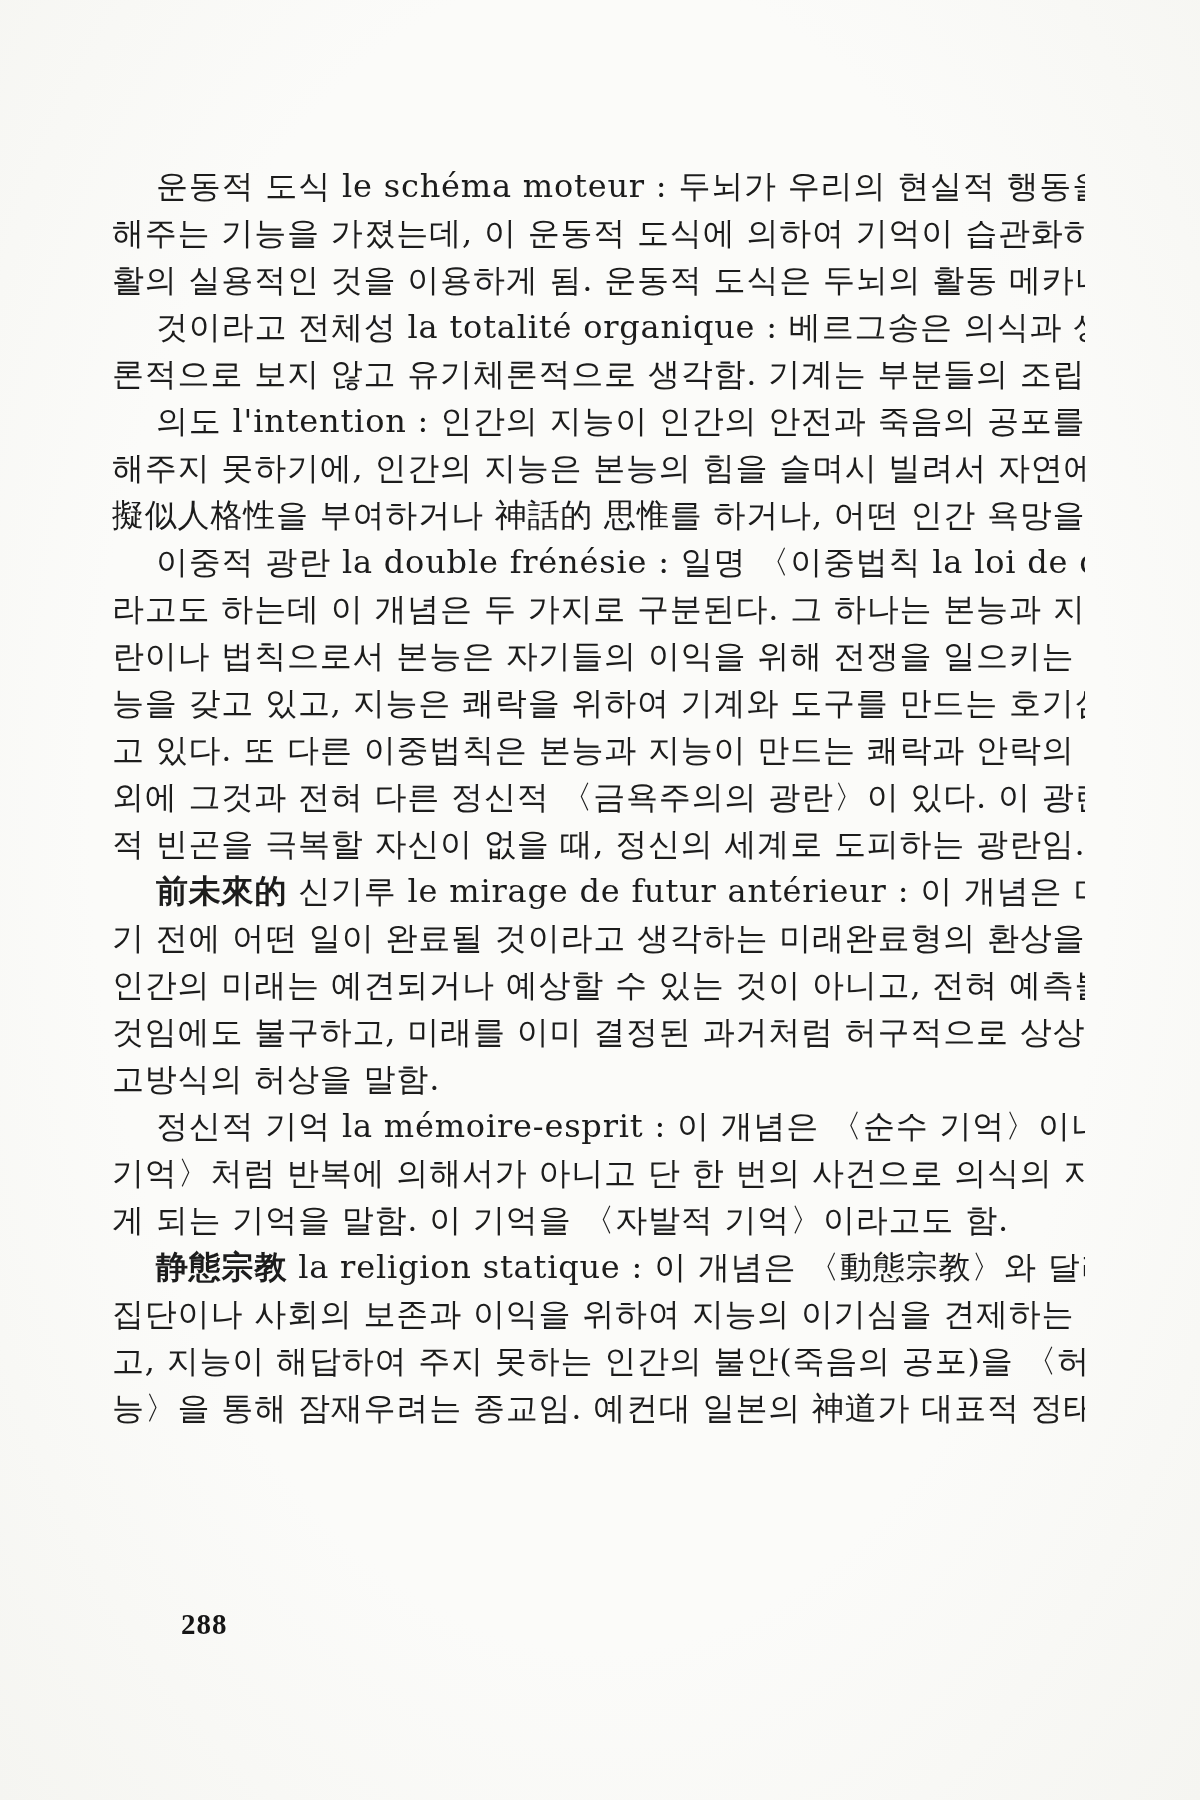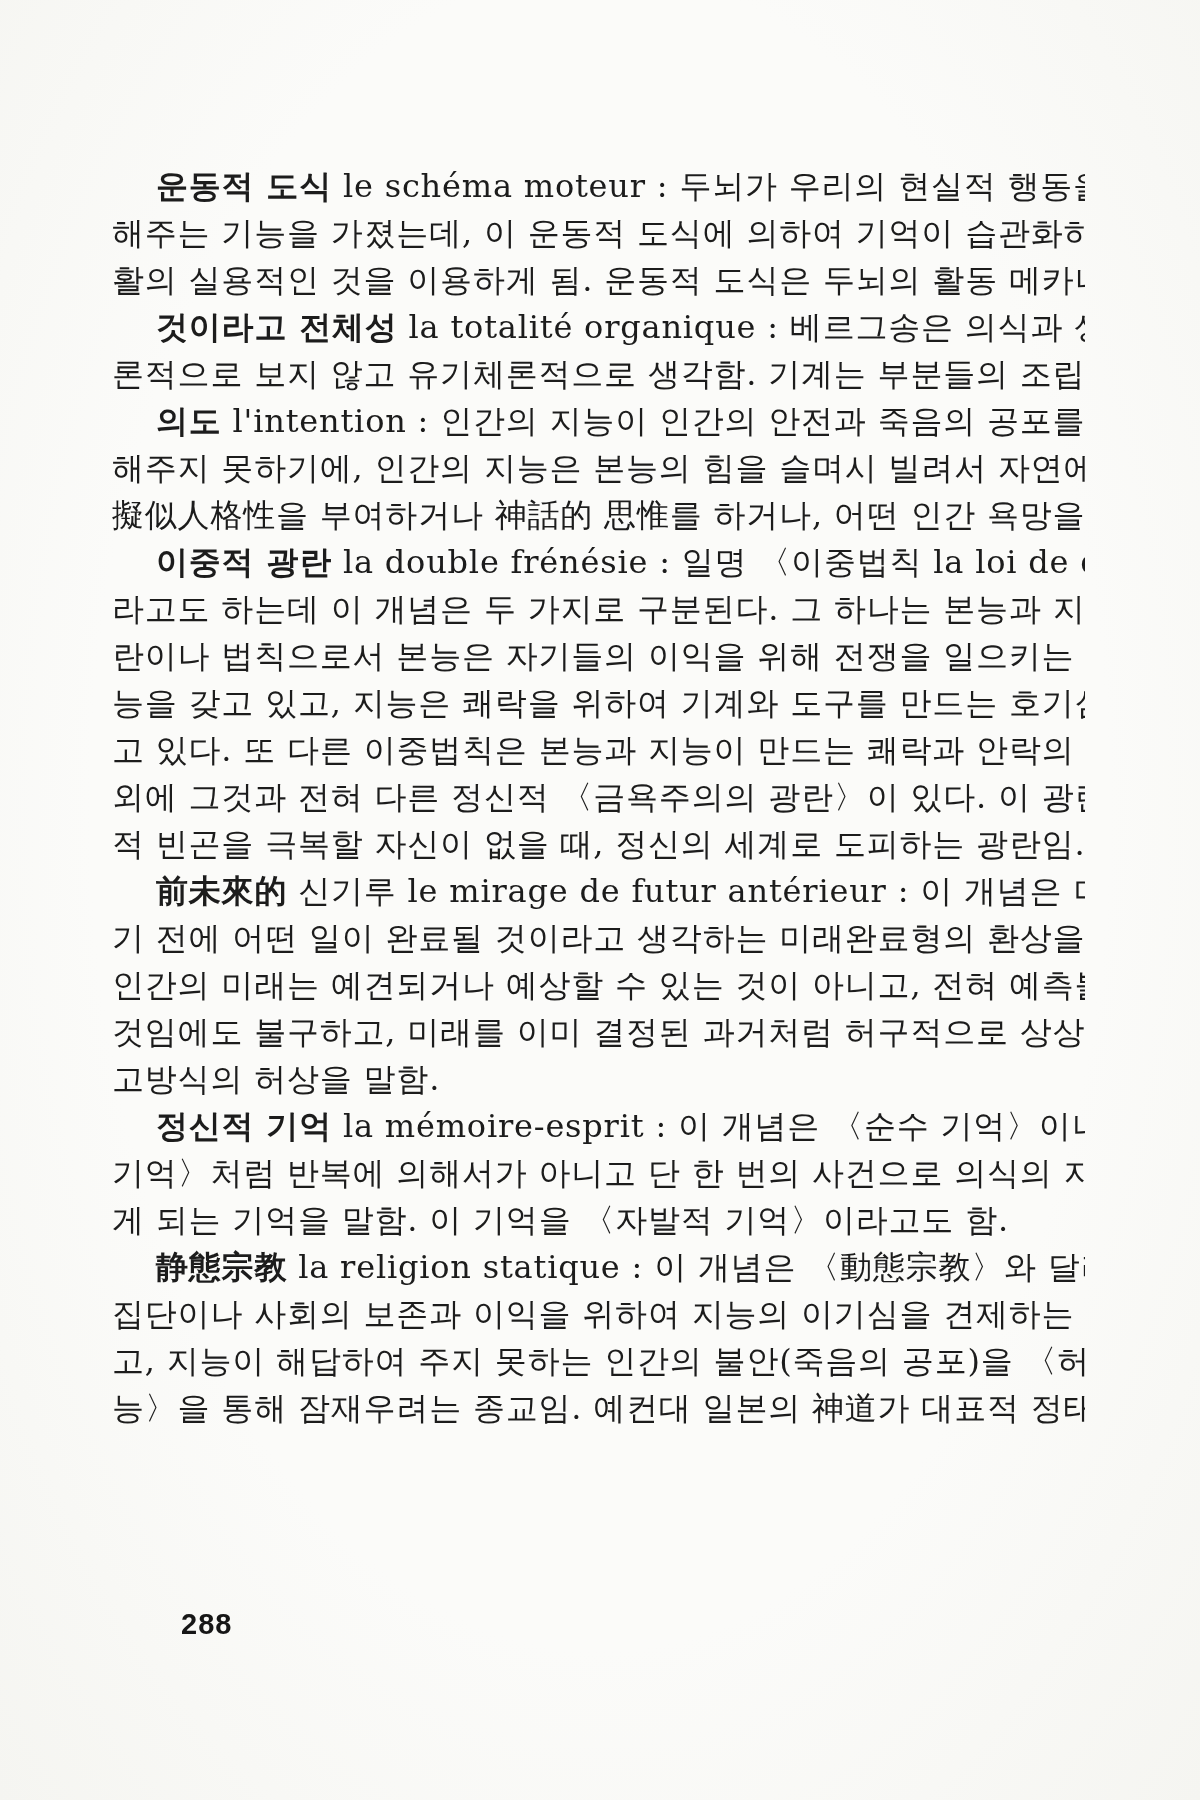--- a/index.html
+++ b/index.html
@@ -41,34 +41,34 @@
     overflow: hidden;
     color: #1c1c1c;
   }
   .line.first {
     text-indent: 44px;
   }
   .line.final {
     text-align-last: left;
   }
   .term {
-    font-weight: bold;
+    font-weight: normal;
   }
   .term.bold {
     font-weight: 700;
   }
   .page-number {
     position: absolute;
     left: 181px;
     top: 1608px;
     font-size: 29px;
     font-weight: 600;
     letter-spacing: 1px;
     color: #161616;
-    font-family: Liberation Sans, sans-serif;
+    font-family: Liberation Serif, serif;
   }
 </style>
 </head>
 <body>
 
 <div class="page" style="color: rgb(28, 28, 28);">
   <main class="text-block" id="text-block">
       <div class="entry">
         <div class="line first"><span class="term">운동적 도식</span> le schéma moteur : 두뇌가 우리의 현실적 행동을 가능케</div>
         <div class="line">해주는 기능을 가졌는데, 이 운동적 도식에 의하여 기억이 습관화하고, 생</div>

